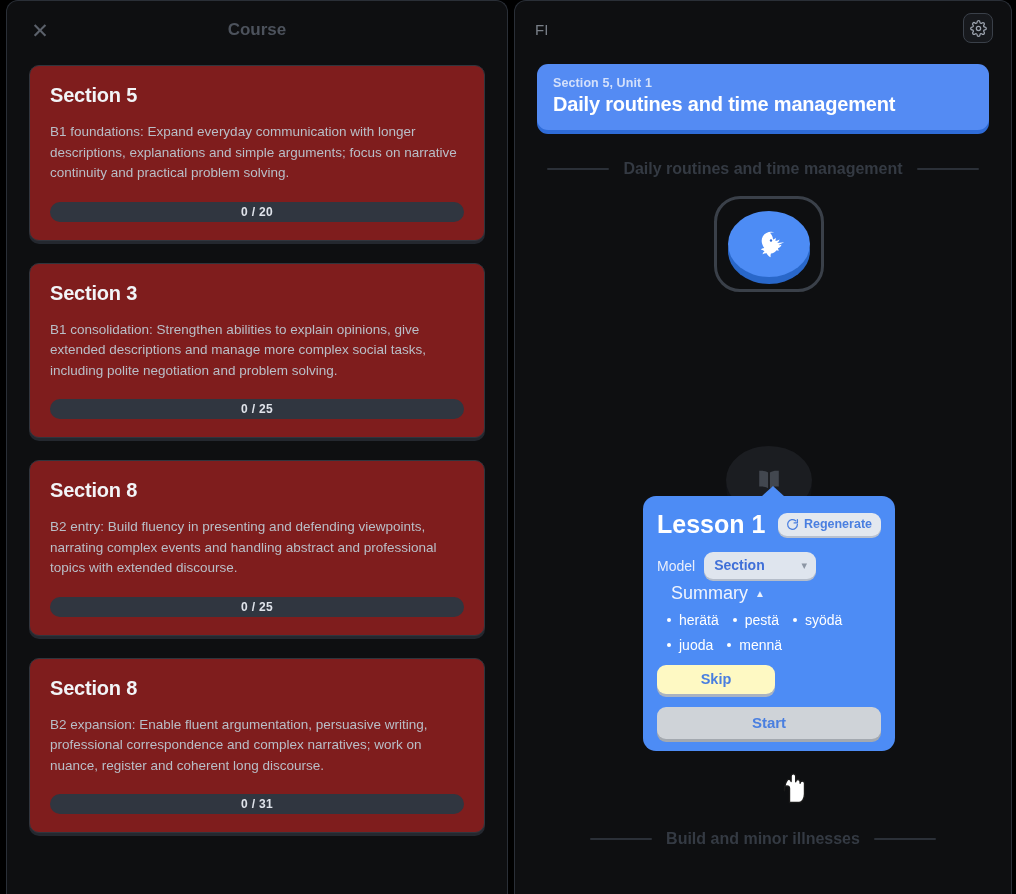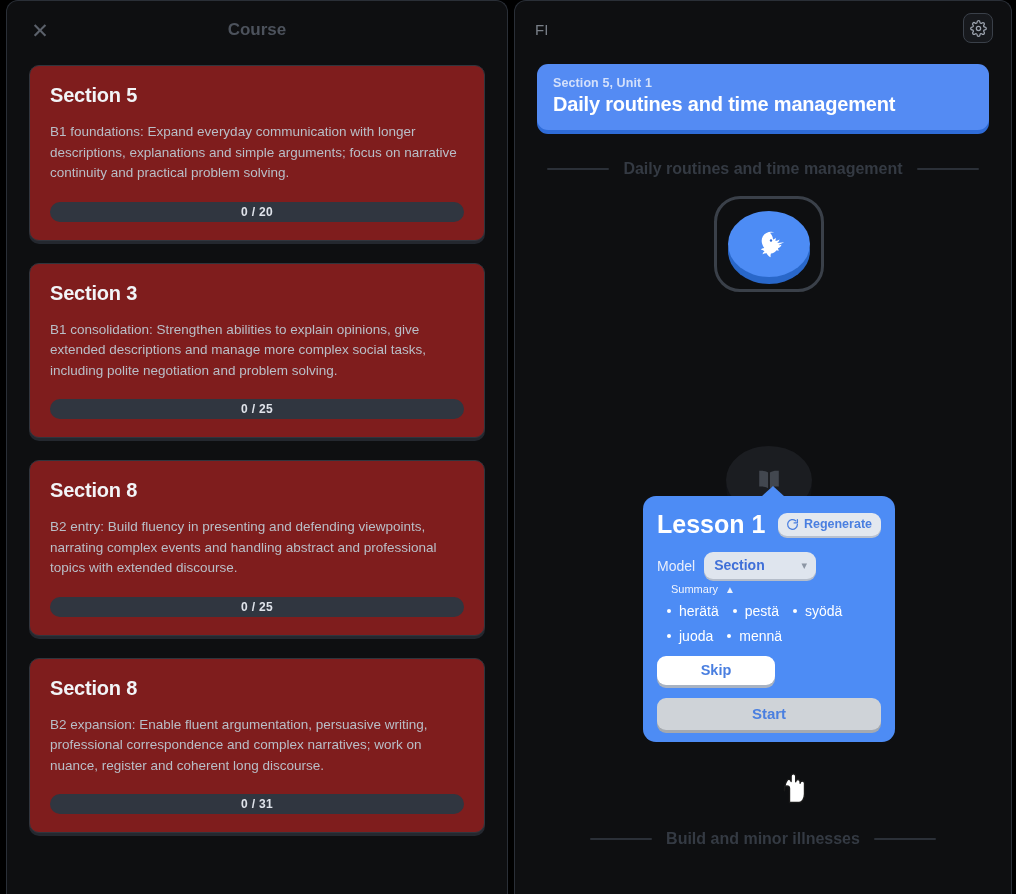--- a/index.html
+++ b/index.html
@@ -353,21 +353,21 @@
 
   .summary-toggle {
     display: flex;
     align-items: center;
     gap: 7px;
     margin-left: 14px;
     margin-bottom: 4px;
     cursor: pointer;
   }
   .summary-label {
-    font-size: 11px;
+    font-size: 18px;
     color: #f0f4fd;
   }
   .summary-caret {
     font-size: 10px;
     color: #eaf0fc;
   }
 
   .summary-list {
     list-style: none;
     display: flex;
@@ -392,21 +392,21 @@
     transform: translateY(-50%);
     width: 4px;
     height: 4px;
     border-radius: 50%;
     background: #ffffff;
   }
 
   .skip-btn {
     display: block;
     width: 118px;
-    background: #ffffff;
+    background: #fef9c3;
     border: none;
     border-radius: 9px;
     padding: 6px 0 7px 0;
     margin-bottom: 13px;
     font-size: 14.5px;
     font-weight: bold;
     color: #4a7fe0;
     cursor: pointer;
     box-shadow: 0 3px 0 0 #a9b3c2;
     font-family: "Liberation Sans", sans-serif;

